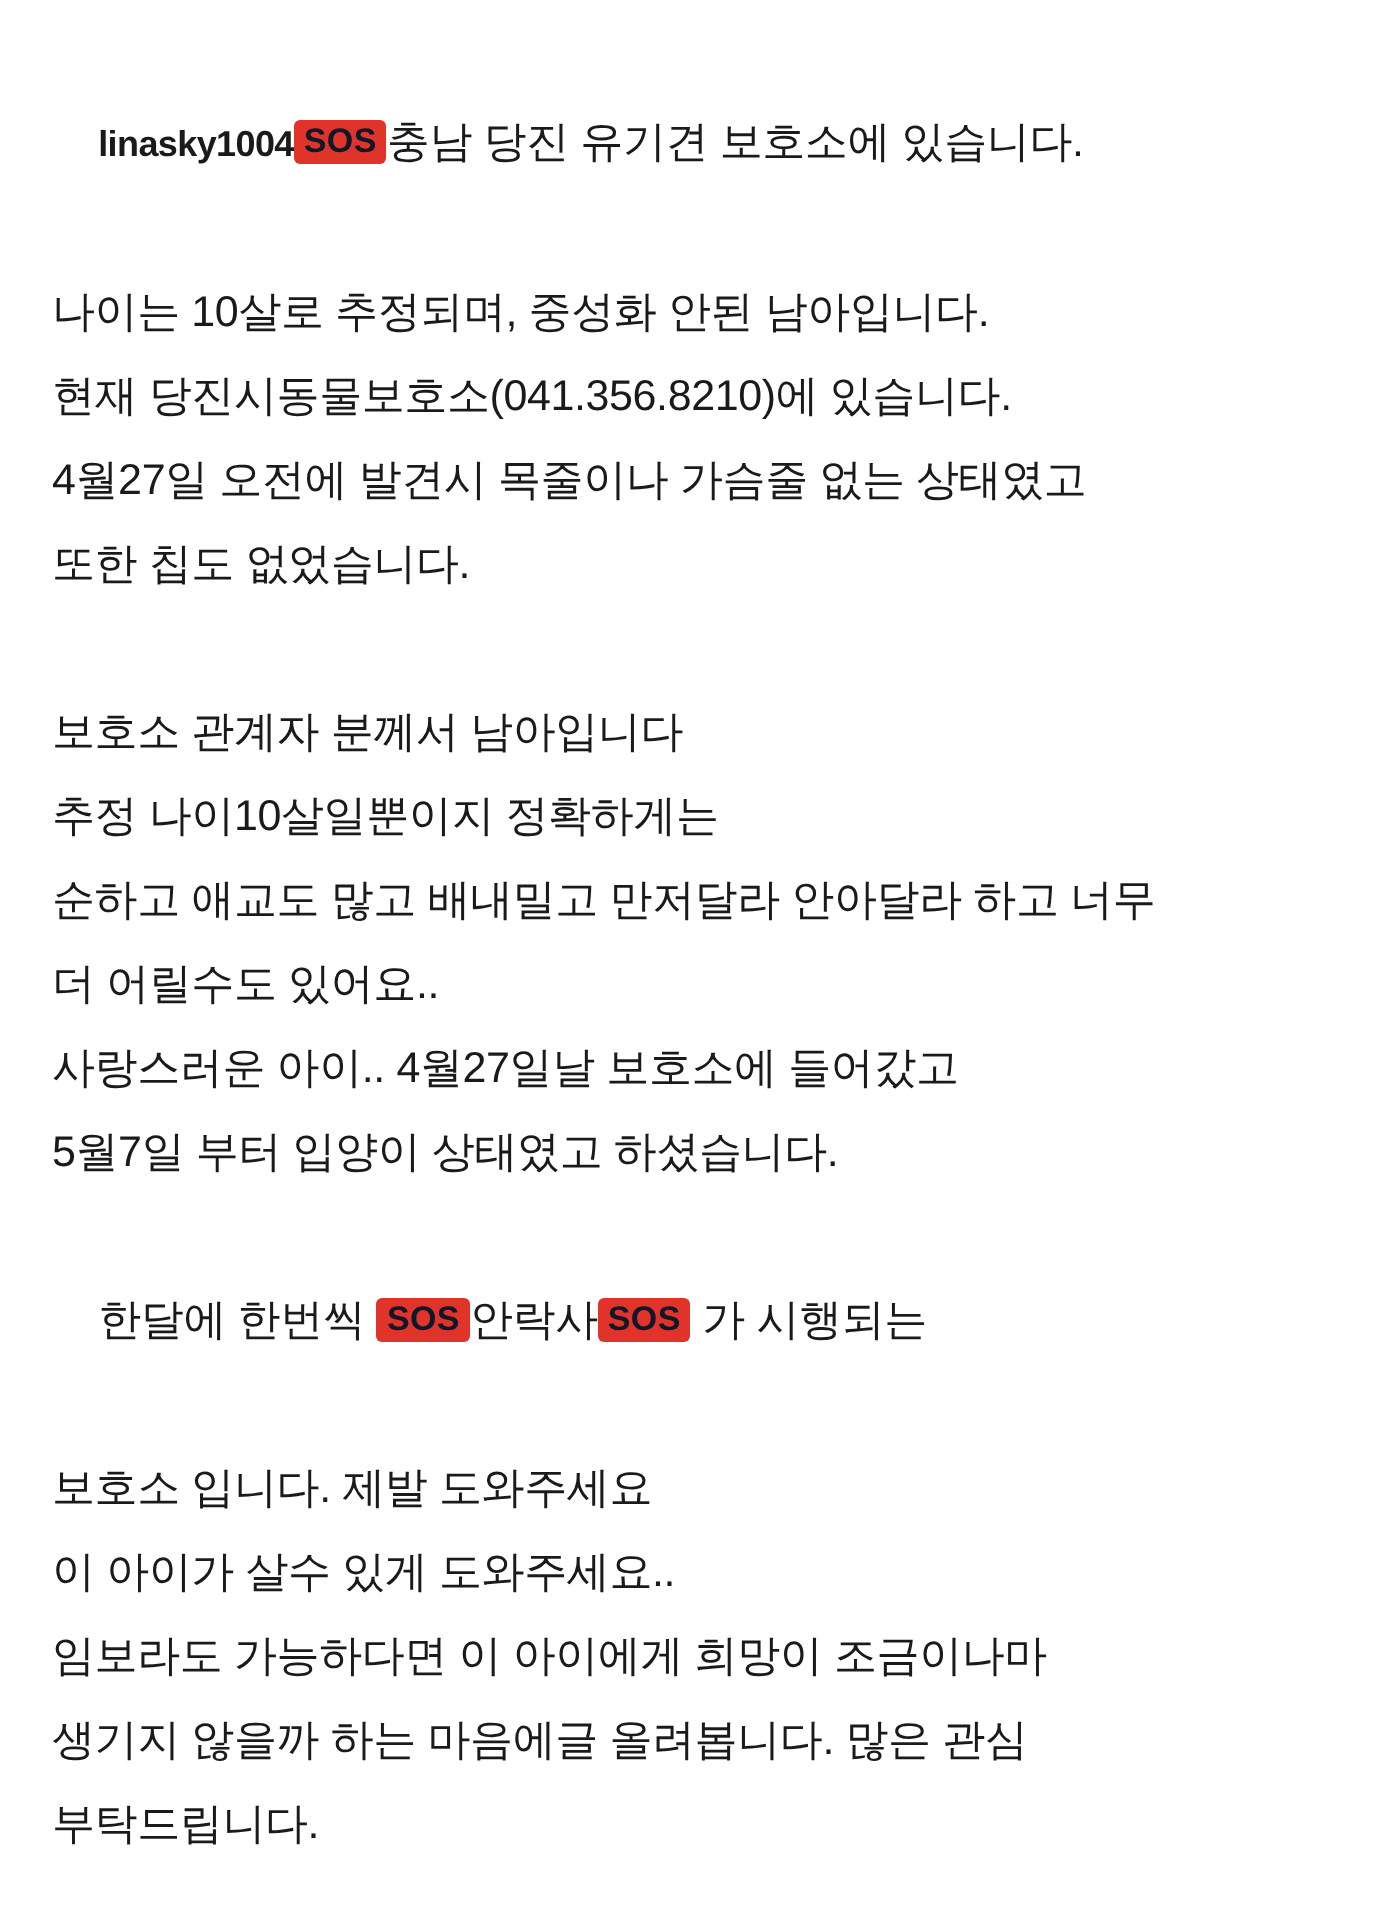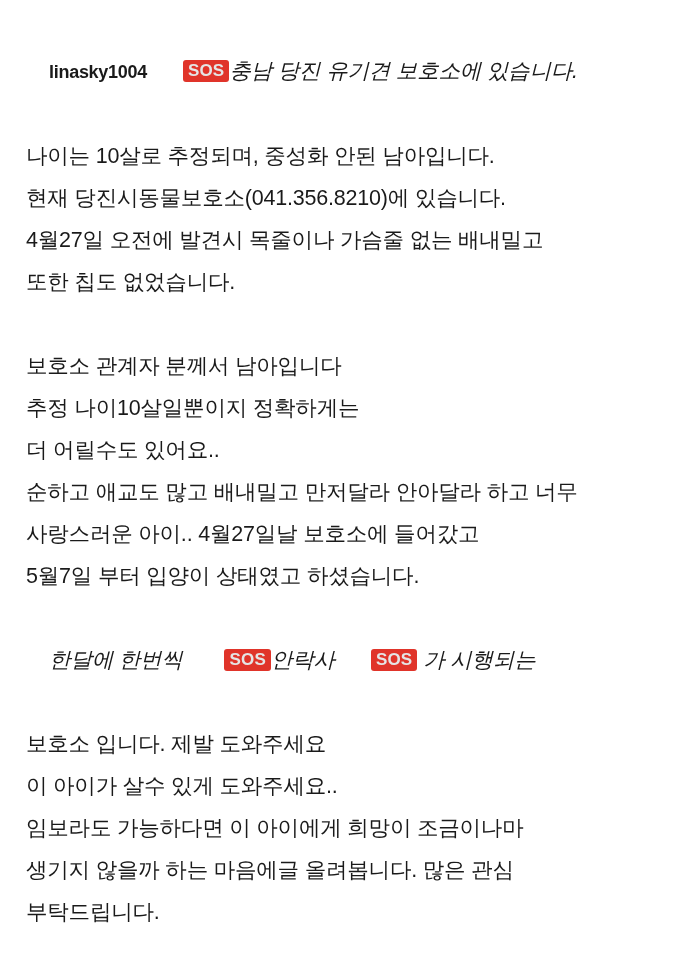--- a/index.html
+++ b/index.html
@@ -26,59 +26,57 @@
     word-break: keep-all;
   }
   .username {
     font-weight: 700;
     font-size: 18px;
     letter-spacing: -0.3px;
   }
   .sos {
     display: inline-block;
     background: #e0342a;
-    color: #e5e5e5;
+    color: #0f172a;
     font-weight: 700;
     font-size: 17px;
     line-height: 22px;
     padding: 0 5px;
     border-radius: 3px;
     vertical-align: 2px;
     letter-spacing: 0.2px;
     font-family: "Liberation Sans", sans-serif;
-    margin-left: 36px;
   }
   .spacer {
     height: 42px;
   }
   .inline-seg {
     display: inline;
-    font-style: italic;
   }
 </style>
 </head>
 <body>
 
 <div class="post">
 
   <div class="line">
     <span class="username">linasky1004</span><span class="sos">SOS</span><span class="inline-seg">충남 당진 유기견 보호소에 있습니다.</span>
   </div>
 
   <div class="line">나이는 10살로 추정되며, 중성화 안된 남아입니다.</div>
   <div class="line">현재 당진시동물보호소(041.356.8210)에 있습니다.</div>
-  <div class="line">4월27일 오전에 발견시 목줄이나 가슴줄 없는 배내밀고</div>
+  <div class="line">4월27일 오전에 발견시 목줄이나 가슴줄 없는 상태였고</div>
   <div class="line">또한 칩도 없었습니다.</div>
 
   <div class="spacer"></div>
 
   <div class="line">보호소 관계자 분께서 남아입니다</div>
   <div class="line">추정 나이10살일뿐이지 정확하게는</div>
+  <div class="line">순하고 애교도 많고 배내밀고 만저달라 안아달라 하고 너무</div>
   <div class="line">더 어릴수도 있어요..</div>
-  <div class="line">순하고 애교도 많고 배내밀고 만저달라 안아달라 하고 너무</div>
   <div class="line">사랑스러운 아이.. 4월27일날 보호소에 들어갔고</div>
   <div class="line">5월7일 부터 입양이 상태였고 하셨습니다.</div>
 
   <div class="line">
     <span class="inline-seg">한달에 한번씩 </span><span class="sos">SOS</span><span class="inline-seg">안락사</span><span class="sos">SOS</span><span class="inline-seg"> 가 시행되는</span>
   </div>
 
   <div class="line">보호소 입니다. 제발 도와주세요</div>
   <div class="line">이 아이가 살수 있게 도와주세요..</div>
   <div class="line">임보라도 가능하다면 이 아이에게 희망이 조금이나마</div>

